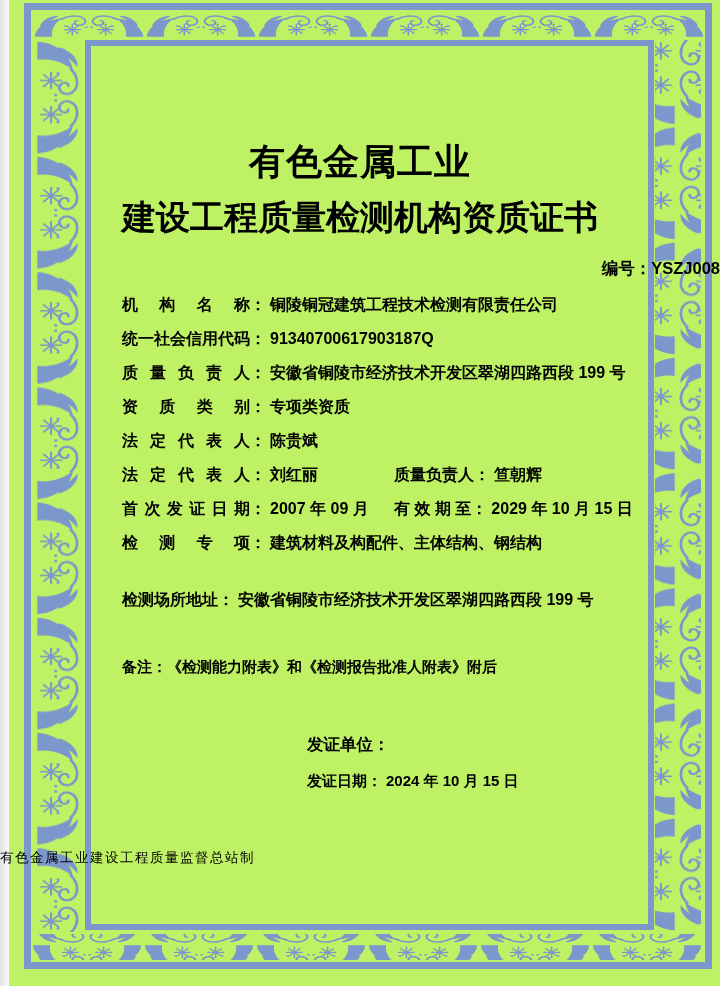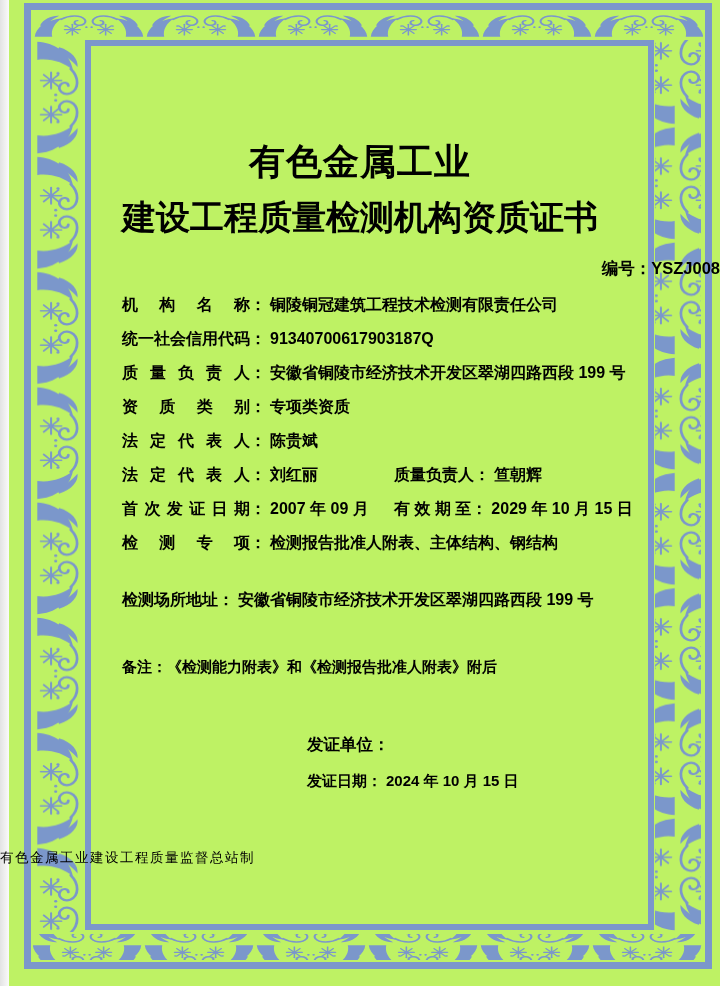--- a/index.html
+++ b/index.html
@@ -98,21 +98,21 @@
     </div>
     <div class="row">
       <span class="pair"><span class="lab">法定代表人</span><span class="colon">：</span><span class="val">刘红丽</span></span>
       <span class="pair second"><span>质量负责人</span><span class="colon">：</span><span class="val">笪朝辉</span></span>
     </div>
     <div class="row">
       <span class="pair"><span class="lab">首次发证日期</span><span class="colon">：</span><span class="val">2007 年 09 月</span></span>
       <span class="pair second"><span>有 效 期 至</span><span class="colon">：</span><span class="val">2029 年 10 月 15 日</span></span>
     </div>
     <div class="row">
-      <span class="pair"><span class="lab">检测专项</span><span class="colon">：</span><span class="val">检测报告批准人附表、主体结构、钢结构</span></span>
+      <span class="pair"><span class="lab">检测专项</span><span class="colon">：</span><span class="val">建筑材料及构配件、主体结构、钢结构</span></span>
     </div>
   </div>
 
   <div class="abs site"><span>检测场所地址</span><span class="colon">：</span><span class="val">安徽省铜陵市经济技术开发区翠湖四路西段 199 号</span></div>
 
   <div class="abs note">备注：《检测能力附表》和《检测报告批准人附表》附后</div>
 
   <div class="abs issuer"><span>发证单位</span><span class="colon">：</span></div>
 
   <div class="abs idate"><span>发证日期</span><span class="colon">：</span><span class="val">2024 年 10 月 15 日</span></div>

